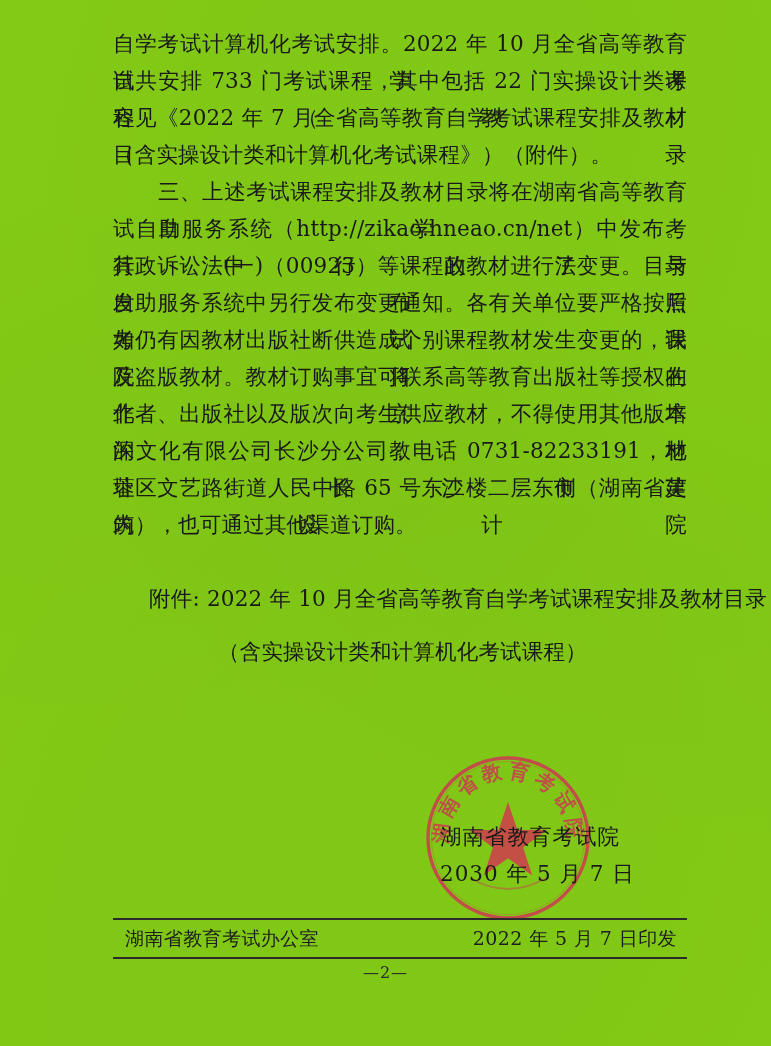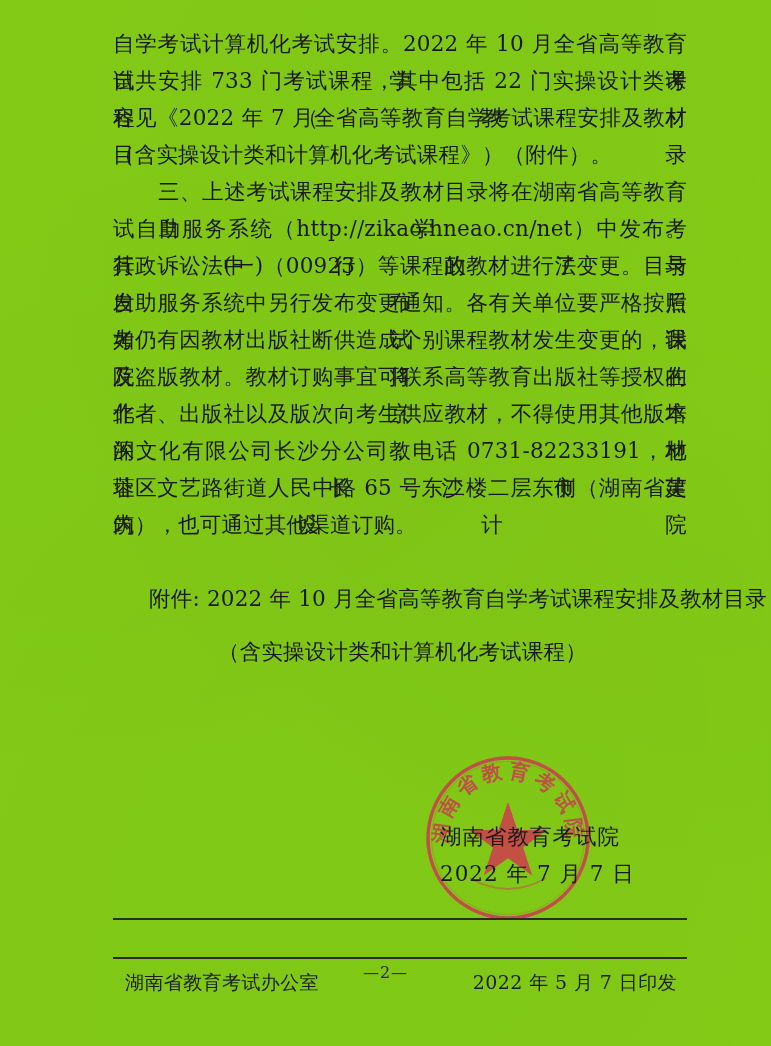--- a/index.html
+++ b/index.html
@@ -99,21 +99,20 @@
   .footer-row {
     position: absolute;
     left: 113px;
     top: 921px;
     width: 574px;
     height: 36px;
     display: flex;
     align-items: center;
     justify-content: space-between;
     z-index: 2;
-    margin-top: 44px;
   }
   .footer-cell {
     font-size: 19px;
     white-space: nowrap;
     color: #1d1d1d;
     letter-spacing: 0.4px;
   }
   .footer-left  { padding-left: 12px; }
   .footer-right { padding-right: 10px; }
 
@@ -181,21 +180,21 @@
       <textPath href="#arcPath" startOffset="50%" text-anchor="middle">湖南省教育考试院</textPath>
     </text>
 
     <g opacity="0.45" stroke="#cf3355" stroke-width="2" fill="none">
       <path d="M 46 124 q 38 22 76 0"></path>
     </g>
   </svg>
 
   <div class="sign-block">
     <div class="sign-line">湖南省教育考试院</div>
-    <div class="sign-line">2022 年 7 月 7 日</div>
+    <div class="sign-line">2030 年 5 月 7 日</div>
   </div>
 
   <div class="rule rule-top"></div>
   <div class="rule rule-bottom"></div>
 
   <div class="footer-row">
     <div class="footer-cell footer-left">湖南省教育考试办公室</div>
     <div class="footer-cell footer-right">2022 年 5 月 7 日印发</div>
   </div>
 

